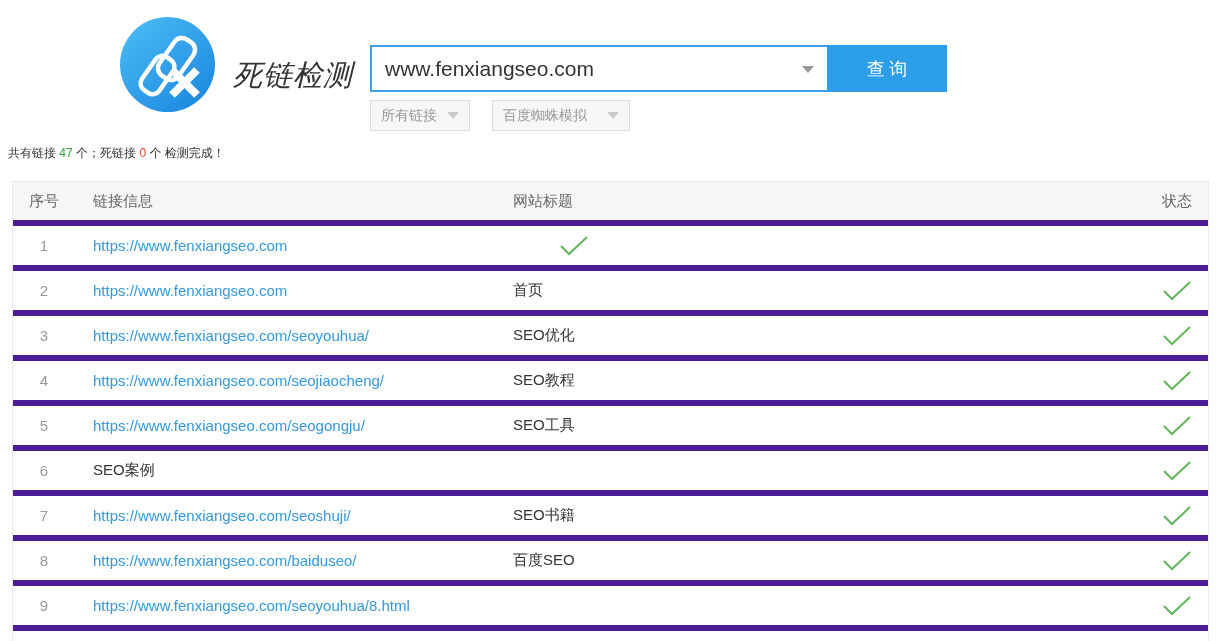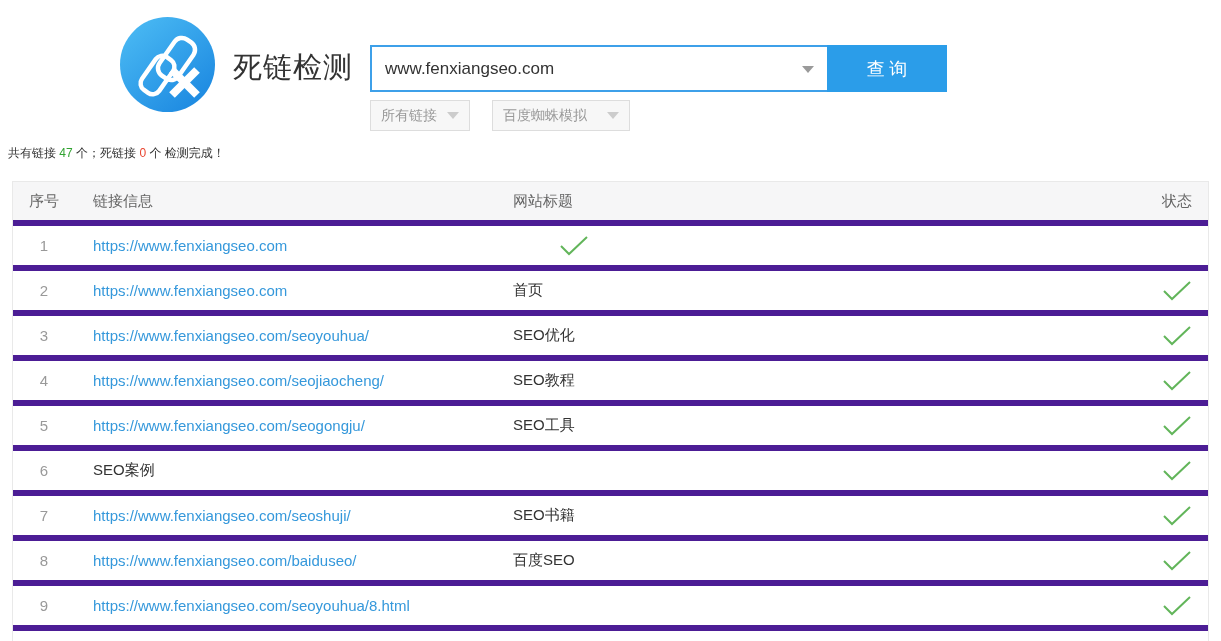--- a/index.html
+++ b/index.html
@@ -2,26 +2,26 @@
 <html><head>
 <meta charset="utf-8">
 <style>
   * { margin: 0; padding: 0; box-sizing: border-box; }
   html, body { width: 1221px; height: 641px; overflow: hidden; background: #fff;
     font-family: "Liberation Sans", "DejaVu Sans", sans-serif; }
 
   
   .header { position: relative; height: 140px; }
   .logo { position: absolute; left: 120px; top: 17px; width: 95px; height: 95px; }
-  .app-title { position: absolute; left: 233px; top: 48px; font-size: 29px; color: #333; letter-spacing: 1px; }
+  .app-title { position: absolute; left: 233px; top: 56px; font-size: 29px; color: #333; letter-spacing: 1px; font-style: italic; }
 
   .search-row { position: absolute; left: 370px; top: 45px; display: flex; }
   .input-wrap { position: relative; width: 457px; height: 47px; }
   .url-input { width: 100%; height: 100%; border: 2px solid #3da0e9; border-right: none;
-    padding: 0 34px 0 13px; font-size: 17px; color: #333; outline: none;
+    padding: 0 34px 0 13px; font-size: 21px; color: #333; outline: none;
     font-family: "Liberation Sans", "DejaVu Sans", sans-serif; }
   .input-caret { position: absolute; right: 13px; top: 21px; width: 0; height: 0;
     border-left: 6px solid transparent; border-right: 6px solid transparent; border-top: 7px solid #9a9a9a; }
   .query-btn { width: 120px; height: 47px; background: #2b9de9; border: none; color: #fff;
     font-size: 18px; cursor: pointer; font-family: Liberation Serif, serif; }
 
   .filters-row { position: absolute; left: 370px; top: 100px; display: flex; gap: 22px; }
   .dropdown { height: 31px; background: #f7f7f7; border: 1px solid #ddd; color: #999;
     font-size: 14px; display: flex; align-items: center; justify-content: space-between;
     padding: 0 10px; cursor: pointer; }

